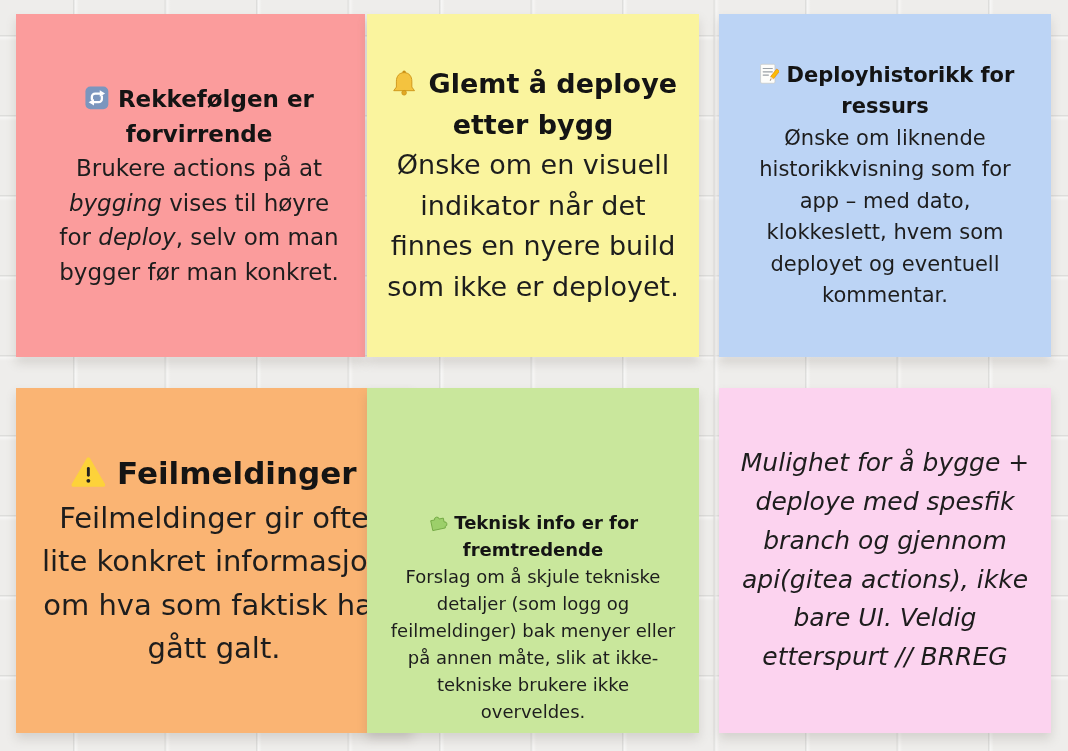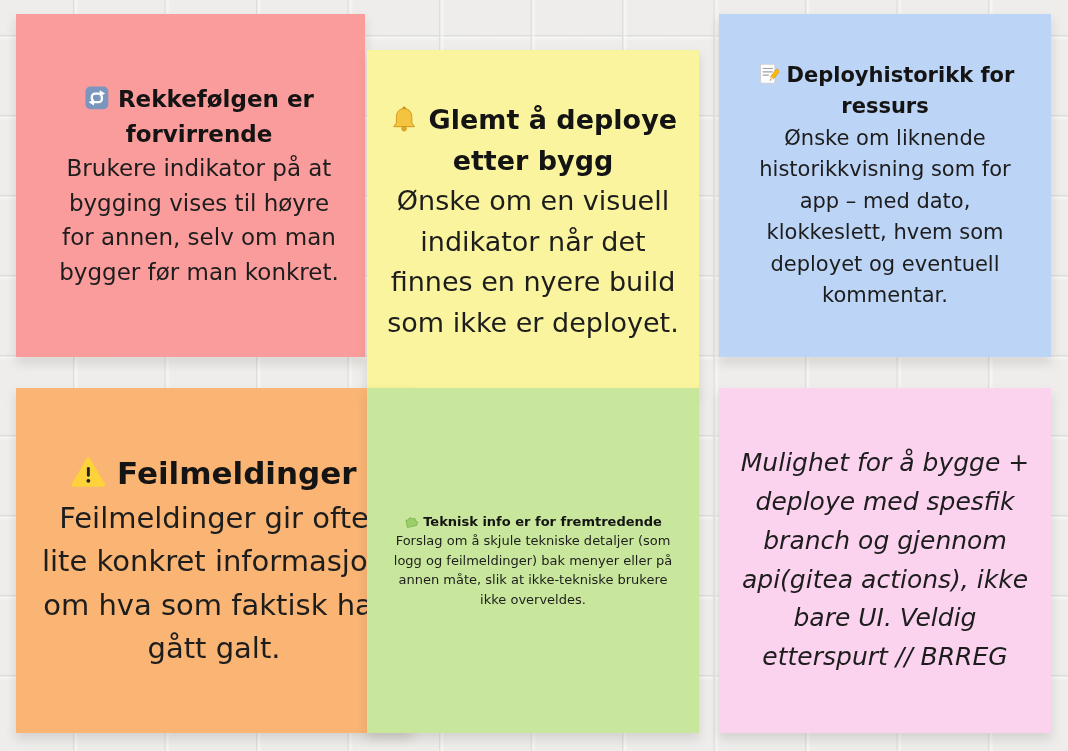--- a/index.html
+++ b/index.html
@@ -15,47 +15,47 @@
   }
   .note{
     position:absolute;
     display:flex;align-items:center;justify-content:center;
     text-align:center;color:#1d1d1d;
     box-shadow:0 6px 10px rgba(110,100,88,.20);
     line-height:1.5;
   }
   .note-content{width:100%;padding:8px 18px;box-sizing:border-box;}
   .title{font-weight:700;color:#141414;}
-  .em{}
+  .em{font-style:italic;}
   .icon svg{height:1.12em;width:auto;vertical-align:-0.18em;}
   
   .n1{left:16px;top:14px;width:332px;height:343px;font-size:23px;}
-  .n2{left:367px;top:14px;width:332px;height:343px;font-size:27px;margin-top:36px;}
+  .n2{left:367px;top:14px;width:332px;height:343px;font-size:27px;}
   .n3{left:719px;top:14px;width:332px;height:343px;font-size:21px;justify-content:center;}
   .n4{left:16px;top:388px;width:396px;height:345px;font-size:29px;}
   .n4 .title{font-size:31px;}
-  .n5{left:367px;top:388px;width:332px;height:345px;font-size:13px;}
+  .n5{left:367px;top:388px;width:332px;height:345px;font-size:18px;align-items:flex-end;}
   .n6{left:719px;top:388px;width:332px;height:345px;font-size:25px;font-style:italic;line-height:1.55;justify-content:flex-end;}
 </style>
 </head>
 <body>
 
 <div class="note n1" style="background-color: rgb(251, 156, 156); padding-left: 17px;">
   <div class="note-content">
     <div class="title">
       <span class="icon"><svg viewBox="0 0 36 36" xmlns="http://www.w3.org/2000/svg">
             <rect x="2" y="2" width="32" height="32" rx="7" fill="#7b96be"></rect>
             <path d="M11 20 v-3.5 a4.5 4.5 0 0 1 4.5 -4.5 H23" stroke="#fff" stroke-width="3.2" fill="none" stroke-linecap="round"></path>
             <polygon points="22,7.5 29.5,12 22,16.5" fill="#fff"></polygon>
             <path d="M25 16 v3.5 a4.5 4.5 0 0 1 -4.5 4.5 H13" stroke="#fff" stroke-width="3.2" fill="none" stroke-linecap="round"></path>
             <polygon points="14,19.5 6.5,24 14,28.5" fill="#fff"></polygon>
           </svg></span>
       <span>Rekkefølgen er forvirrende</span>
     </div>
-    <div class="body"><span>Brukere indikator på at </span><span class="em">bygging</span><span> vises til høyre for </span><span class="em">annen</span><span>, selv om man bygger før man konkret.</span></div>
+    <div class="body"><span>Brukere actions på at </span><span class="em">bygging</span><span> vises til høyre for </span><span class="em">deploy</span><span>, selv om man bygger før man konkret.</span></div>
   </div>
 </div>
 
 <div class="note n2" style="background-color: rgb(250, 244, 158);">
   <div class="note-content">
     <div class="title">
       <span class="icon"><svg viewBox="0 0 36 36" xmlns="http://www.w3.org/2000/svg">
             <path d="M18 3 c-1.3 0 -2 0.9 -2 2 v1 h4 v-1 c0 -1.1 -0.7 -2 -2 -2 z" fill="#c98f14"></path>
             <path d="M18 5.5 c-6.2 0 -9.2 4.8 -9.2 10.2 v7 l-3.2 4.3 h24.8 l-3.2 -4.3 v-7 c0 -5.4 -3 -10.2 -9.2 -10.2 z" fill="#f4c33f" stroke="#c98f14" stroke-width="1"></path>
             <circle cx="18" cy="29.5" r="2.8" fill="#e0a826" stroke="#c98f14" stroke-width="0.8"></circle>

